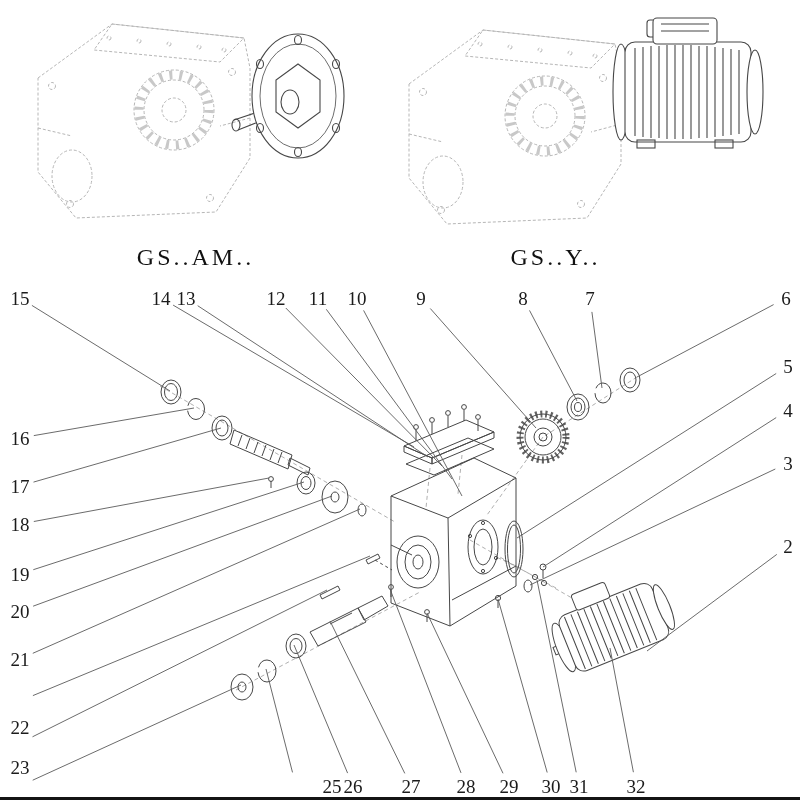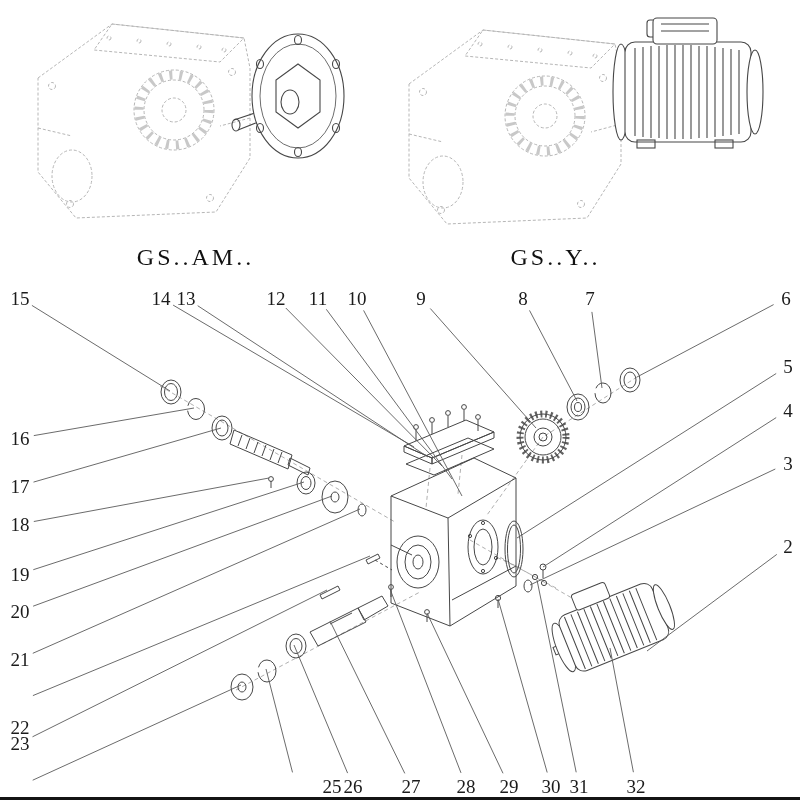--- a/index.html
+++ b/index.html
@@ -266,21 +266,21 @@
       <span class="callout" style="left: 788px; top: 410px;">4</span>
       <span class="callout" style="left: 788px; top: 463px;">3</span>
       <span class="callout" style="left: 788px; top: 546px;">2</span>
       <span class="callout" style="left: 20px; top: 438px;">16</span>
       <span class="callout" style="left: 20px; top: 486px;">17</span>
       <span class="callout" style="left: 20px; top: 524px;">18</span>
       <span class="callout" style="left: 20px; top: 574px;">19</span>
       <span class="callout" style="left: 20px; top: 611px;">20</span>
       <span class="callout" style="left: 20px; top: 659px;">21</span>
       <span class="callout" style="left: 20px; top: 701px; margin-top: 26px;">22</span>
-      <span class="callout" style="left: 20px; top: 743px;">23</span>
+      <span class="callout" style="left: 20px; top: 767px;">23</span>
       <span class="callout" style="left: 20px; top: 786px; margin-top: 39px;">24</span>
       <span class="callout" style="left: 296px; top: 786px; margin-left: 36px;">25</span>
       <span class="callout" style="left: 353px; top: 786px;">26</span>
       <span class="callout" style="left: 411px; top: 786px;">27</span>
       <span class="callout" style="left: 466px; top: 786px;">28</span>
       <span class="callout" style="left: 509px; top: 786px;">29</span>
       <span class="callout" style="left: 551px; top: 786px;">30</span>
       <span class="callout" style="left: 579px; top: 786px;">31</span>
       <span class="callout" style="left: 636px; top: 786px;">32</span>
     </div>

